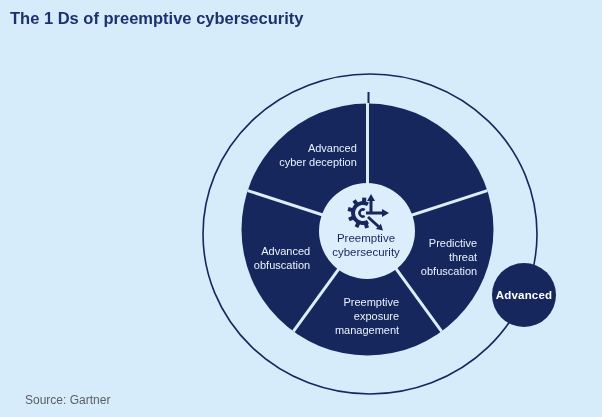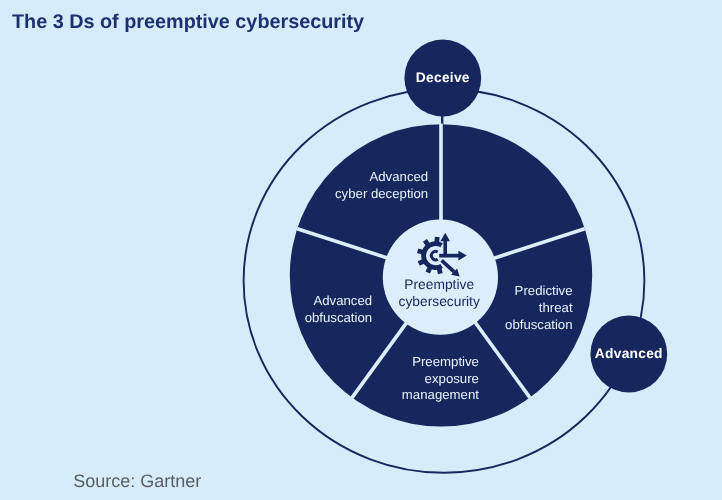--- a/index.html
+++ b/index.html
@@ -25,29 +25,29 @@
     white-space:pre-line;text-align:center;
     color:#15275c;font-size:11.5px;line-height:1.25;
   }
   .d-circle{
     position:absolute;width:64px;height:64px;border-radius:50%;
     background:#15275c;display:flex;align-items:center;justify-content:center;
   }
   .d-circle span{color:#ffffff;font-weight:bold;font-size:11.5px;letter-spacing:.2px;}
   .source{
     position:absolute;left:25px;top:393px;
-    font-size:15px;color:#5a5e63;margin-left:36px;
+    font-size:12px;color:#5a5e63;
   }
 </style>
 </head>
 <body>
 
 <div class="stage">
 
-  <h1 class="title">The 3 Ds of preemptive cybersecurity</h1>
+  <h1 class="title">The 1 Ds of preemptive cybersecurity</h1>
 
   <svg class="diagram" width="602" height="417" viewBox="0 0 602 417">
 
     <ellipse cx="370" cy="234" rx="167" ry="160" fill="none" stroke="#15275c" stroke-width="1.6"></ellipse>
 
     <line x1="368.5" y1="92" x2="368.5" y2="112" stroke="#15275c" stroke-width="2"></line>
 
     <circle cx="367.5" cy="229.5" r="126" fill="#15275c"></circle>
 
     <g stroke="#dceefb" stroke-width="3">
@@ -89,22 +89,19 @@
 obfuscation</div>
   <div class="seg-label" style="left:367px;top:316px">Preemptive
 exposure
 management</div>
   <div class="seg-label" style="left:282px;top:258px">Advanced
 obfuscation</div>
 
   <div class="center-label" style="left:366px;top:245px">Preemptive
 cybersecurity</div>
 
-  <div class="d-circle" style="left:337px;top:33px">
-    <span>Deceive</span>
-  </div>
   <div class="d-circle" style="left:492px;top:263px">
     <span>Advanced</span>
   </div>
 
   <div class="source">Source: Gartner</div>
 
 </div>
 
 </body></html>

